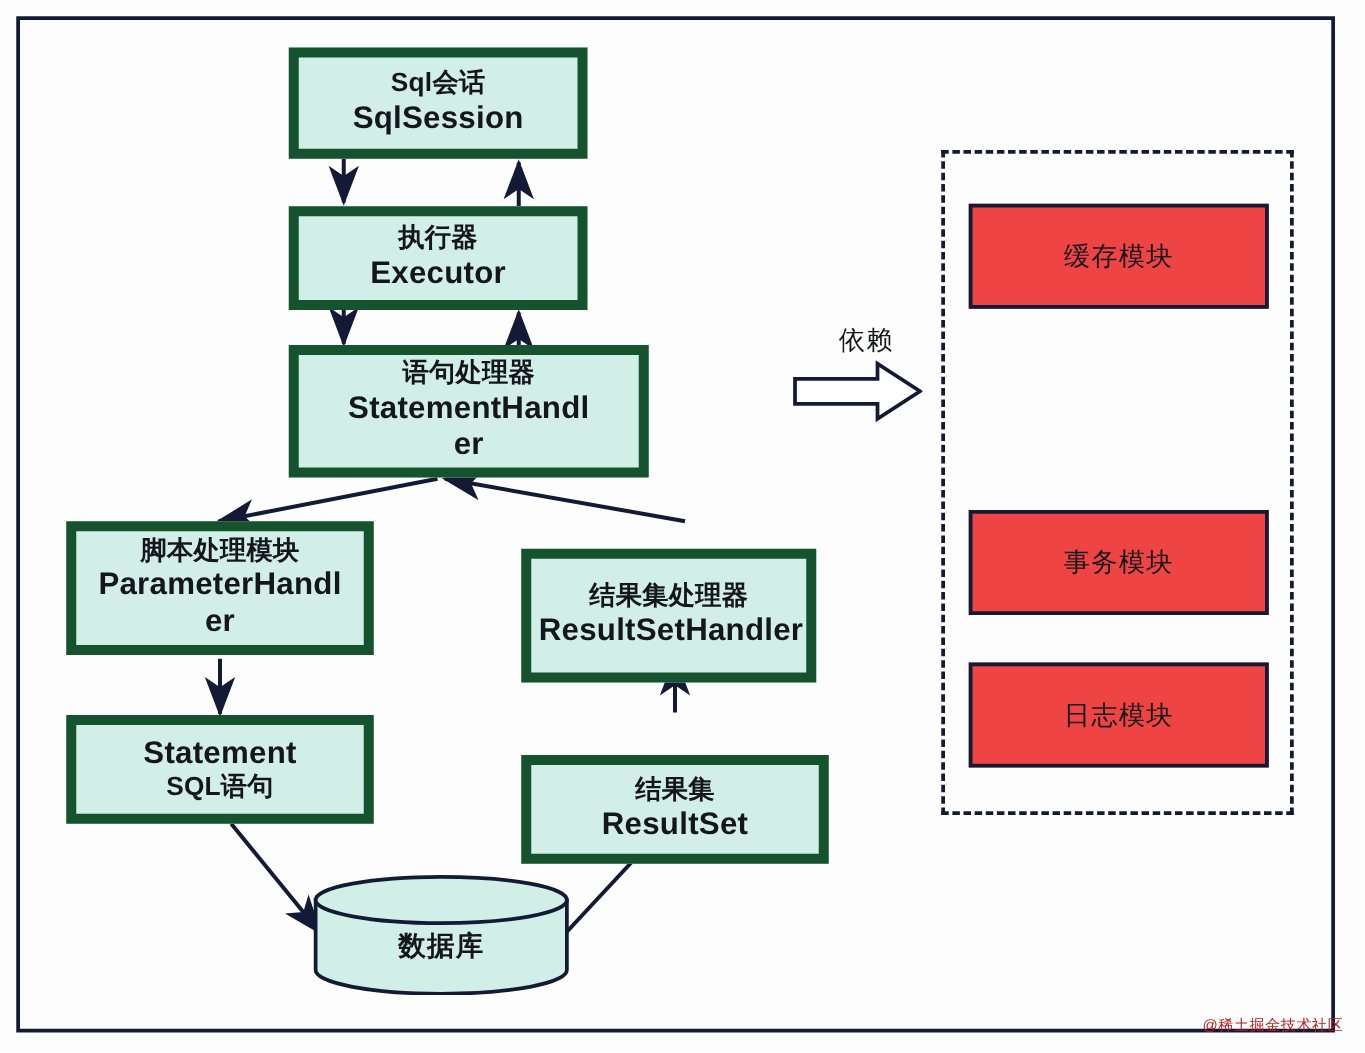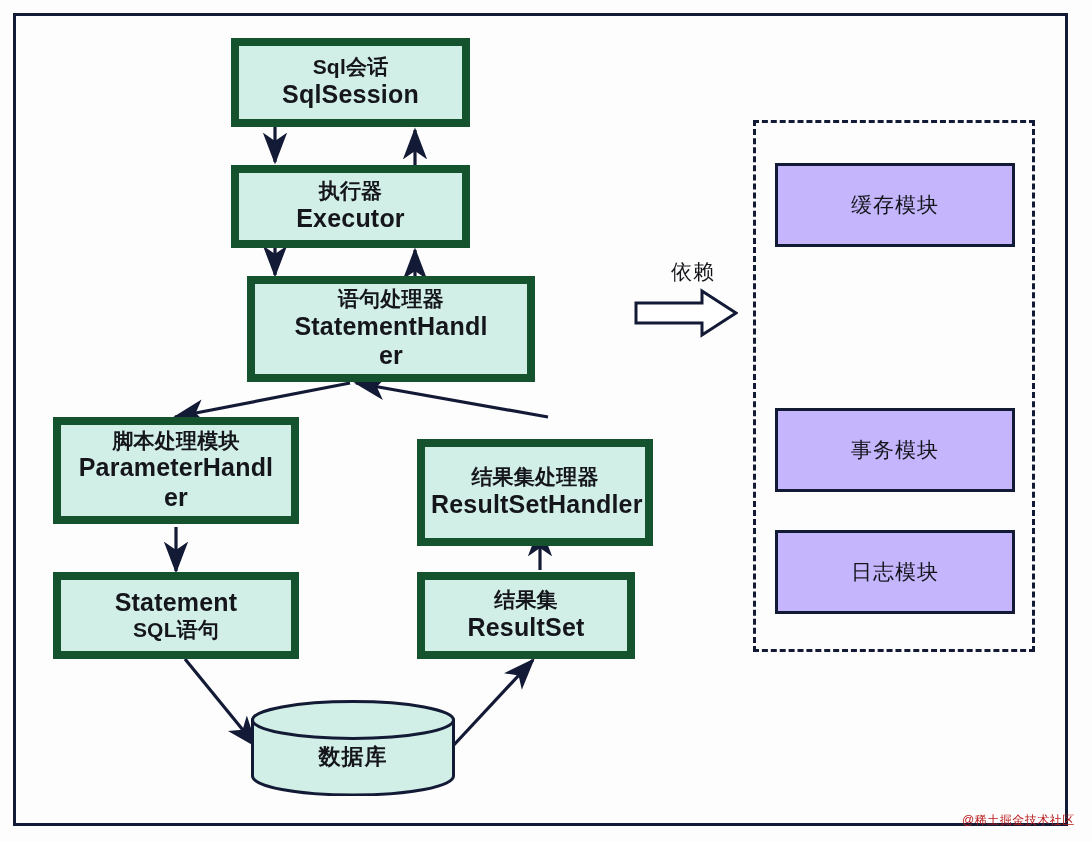--- a/index.html
+++ b/index.html
@@ -72,21 +72,21 @@
     border: 3px dashed #131a35;
     background: transparent;
   }
   .mod {
     position: absolute;
     left: 775px;
     width: 240px;
     height: 84px;
     box-sizing: border-box;
     border: 3px solid #131a35;
-    background: #c4b5fd;
+    background: #ef4444;
     display: flex;
     align-items: center;
     justify-content: center;
     font-size: 21px;
     color: #15161c;
     letter-spacing: 1px;
   }
 
   
   #dep-label {
@@ -181,21 +181,21 @@
   <div class="node" style="left:231px; top:38px; width:239px; height:89px;">
     <span class="ln n-cn">Sql会话</span>
     <span class="ln n-en">SqlSession</span>
   </div>
 
   <div class="node" style="left:231px; top:165px; width:239px; height:83px;">
     <span class="ln n-cn">执行器</span>
     <span class="ln n-en">Executor</span>
   </div>
 
-  <div class="node" style="left:231px; top:276px; width:288px; height:106px;margin-left:16px;">
+  <div class="node" style="left:231px; top:276px; width:288px; height:106px;">
     <span class="ln n-cn">语句处理器</span>
     <span class="ln n-en-sm">StatementHandl</span>
     <span class="ln n-en-sm">er</span>
   </div>
 
   <div class="node" style="left:53px; top:417px; width:246px; height:107px;">
     <span class="ln n-cn">脚本处理模块</span>
     <span class="ln n-en-sm">ParameterHandl</span>
     <span class="ln n-en-sm">er</span>
   </div>
@@ -203,21 +203,21 @@
   <div class="node" style="left:417px; top:439px; width:236px; height:107px;">
     <span class="ln n-cn">结果集处理器</span>
     <span class="ln n-en">ResultSetHandler</span>
   </div>
 
   <div class="node" style="left:53px; top:572px; width:246px; height:87px;">
     <span class="ln n-en">Statement</span>
     <span class="ln n-cn">SQL语句</span>
   </div>
 
-  <div class="node" style="left:417px; top:572px; width:218px; height:87px;">
+  <div class="node" style="left:417px; top:604px; width:246px; height:87px;">
     <span class="ln n-cn">结果集</span>
     <span class="ln n-en">ResultSet</span>
   </div>
 
   <div id="dep-label">依赖</div>
   <svg id="dep-arrow" viewBox="0 0 104 50" xmlns="http://www.w3.org/2000/svg">
     <path d="M2,15 L68,15 L68,3 L102,25 L68,47 L68,35 L2,35 Z" fill="#ffffff" stroke="#131a35" stroke-width="3" stroke-linejoin="miter"></path>
   </svg>
 
   <div id="module-group"></div>

